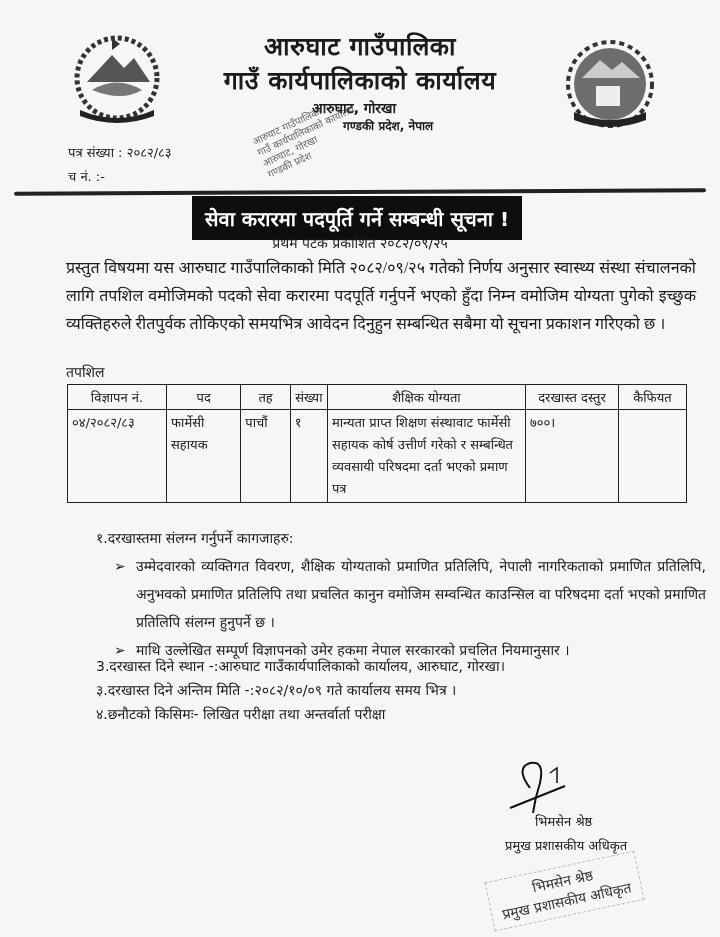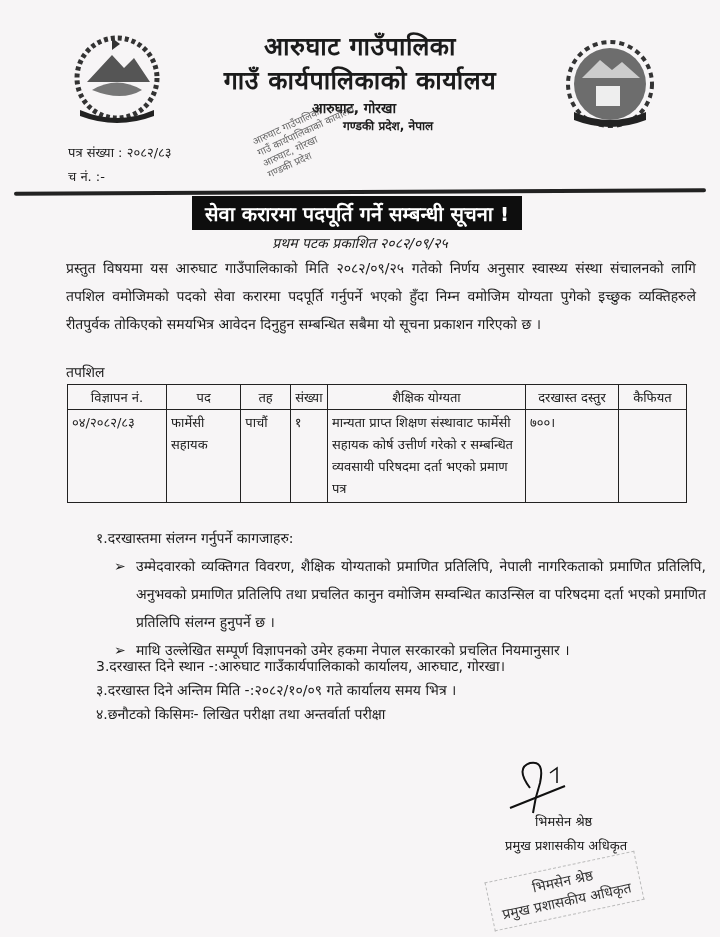--- a/index.html
+++ b/index.html
@@ -9,24 +9,24 @@
   .logo-left{left:62px;top:30px;width:110px;height:100px;}
   .logo-right{left:560px;top:38px;width:100px;height:96px;}
   .title1{left:0;width:720px;top:28px;text-align:center;font-size:25px;font-weight:bold;letter-spacing:0.5px;}
   .title2{left:0;width:720px;top:62px;text-align:center;font-size:25px;font-weight:bold;letter-spacing:0.5px;}
   .addr1{left:312px;top:98px;font-size:14px;font-weight:bold;}
   .addr2{left:312px;top:117px;font-size:12px;font-weight:bold;padding-left:31px;}
   .stamp{left:262px;top:108px;width:120px;height:80px;transform:rotate(-25deg);font-size:10px;color:#444;line-height:12px;opacity:0.8;}
   .ref1{left:68px;top:143px;font-size:13px;}
   .ref2{left:68px;top:167px;font-size:13px;}
   .rule{left:14px;top:190px;width:692px;height:4px;background:#222;transform:rotate(-0.3deg);border-radius:2px;}
-  .banner{left:192px;top:196px;width:330px;height:34px;background:#0e0e0e;color:#fff;font-size:20px;font-weight:bold;
+  .banner{left:192px;top:196px;width:330px;height:44px;background:#0e0e0e;color:#fff;font-size:20px;font-weight:bold;
           display:flex;align-items:center;justify-content:center;}
-  .pub{left:0;width:720px;top:233px;text-align:center;font-size:14px;font-style:italic;}
-  .para{left:66px;top:254px;width:630px;font-size:14px;line-height:28px;text-align:justify;}
+  .pub{left:0;width:720px;top:233px;text-align:center;font-size:14px;}
+  .para{left:66px;top:254px;width:630px;font-size:16px;line-height:28px;text-align:justify;font-family:Liberation Serif, serif;}
   .tapasil{left:66px;top:362px;font-size:14px;}
   table.adtable{position:absolute;left:67px;top:384px;width:620px;border-collapse:collapse;font-size:13px;}
   table.adtable th, table.adtable td{border:1.5px solid #222;padding:2px 4px;font-weight:normal;}
   table.adtable th{height:20px;}
   table.adtable td{vertical-align:top;line-height:22px;height:88px;}
   .docs{left:96px;top:524px;width:610px;font-size:14px;line-height:28px;}
   .docs .bul{position:relative;padding-left:40px;}
   .docs .bul .arrow{position:absolute;left:18px;top:0;}
   .docs .indent{padding-left:40px;text-align:justify;}
   .items{left:96px;top:654px;font-size:14px;line-height:24px;}

